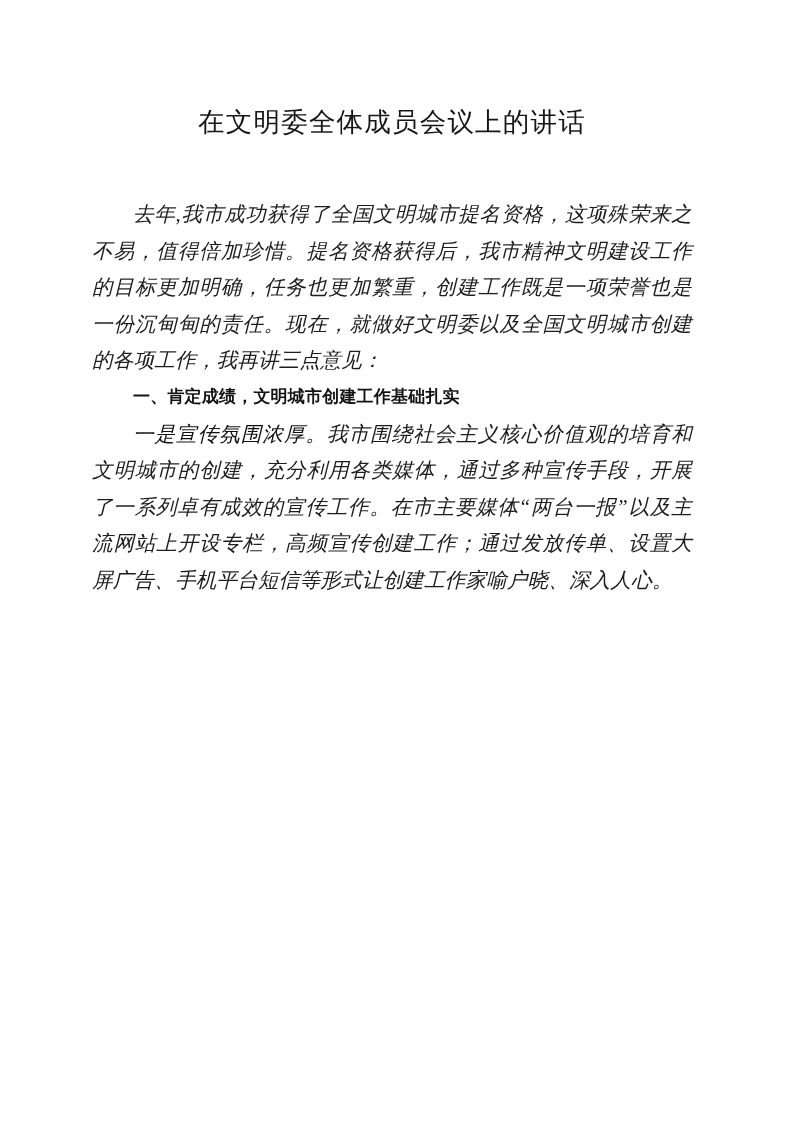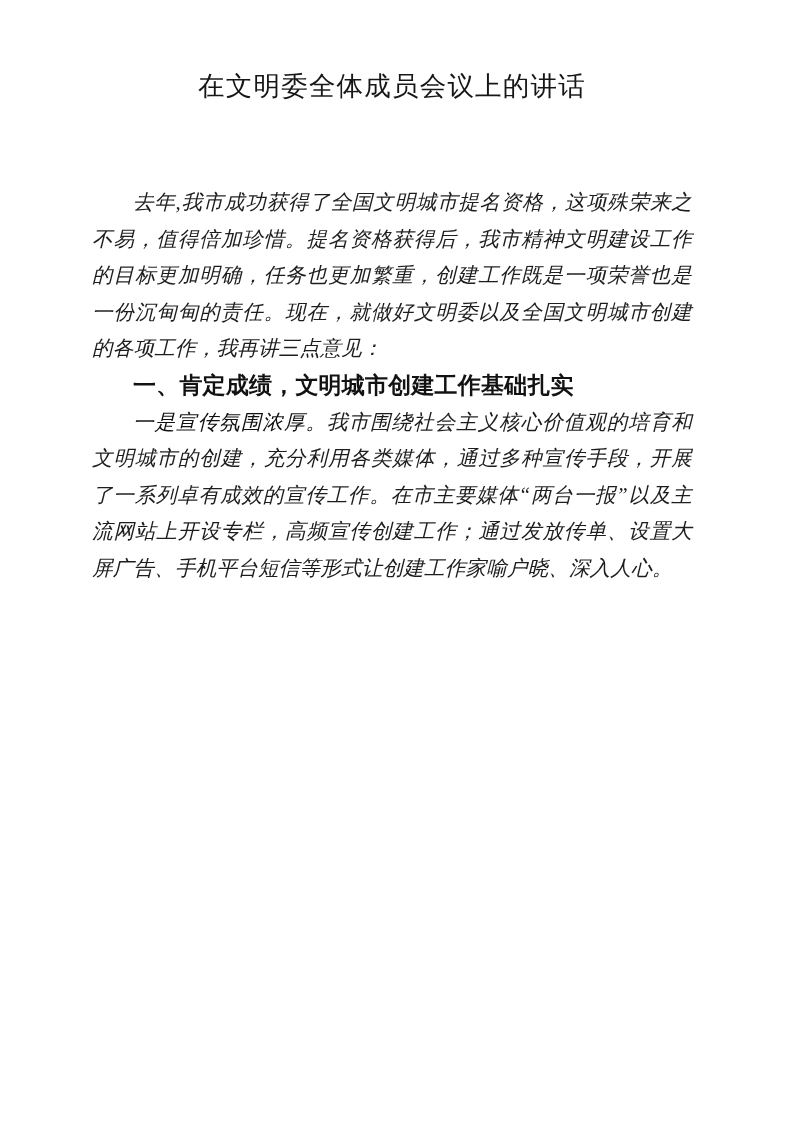--- a/index.html
+++ b/index.html
@@ -30,21 +30,21 @@
     width: 600px;
   }
   .doc-title {
     font-family: "Liberation Serif", "DejaVu Serif", serif;
     font-size: 26.5px;
     line-height: 34px;
     letter-spacing: 1.2px;
     text-align: center;
     color: #161616;
     margin: 0;
-    padding-top: 69px;
+    padding-top: 105px;
     font-weight: 400;
     white-space: nowrap;
   }
   .para {
     font-family: "Liberation Serif", "DejaVu Serif", serif;
     font-size: 20.6px;
     line-height: 36.6px;
     color: #1d1d1d;
     margin: 0;
     text-align: justify;
@@ -53,25 +53,25 @@
     text-indent: 41px;
     letter-spacing: 0.15px;
     font-style: italic;
   }
   
   .kai {
     font-style: italic;
     font-synthesis: style;
   }
   .para-first {
-    margin-top: 81px;
+    margin-top: 57px;
   }
   .heading-1 {
     font-family: "Liberation Sans", "DejaVu Sans", sans-serif;
-    font-size: 23px;
+    font-size: 17px;
     line-height: 36.6px;
     font-weight: bold;
     color: #121212;
     margin: 0;
     text-indent: 41px;
     letter-spacing: 0.2px;
     font-style: normal;
   }
   .lead {
     font-weight: bold;

